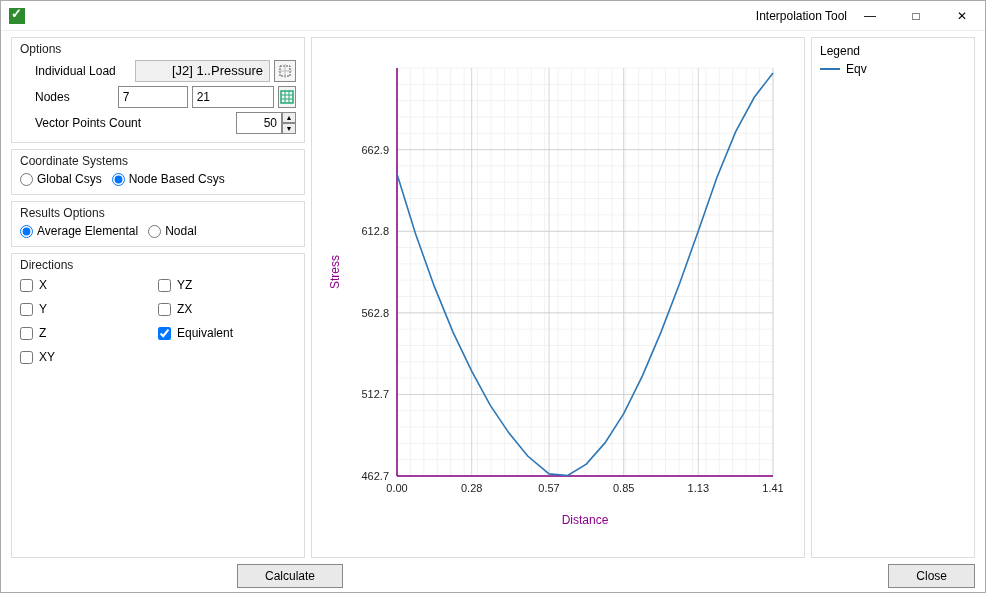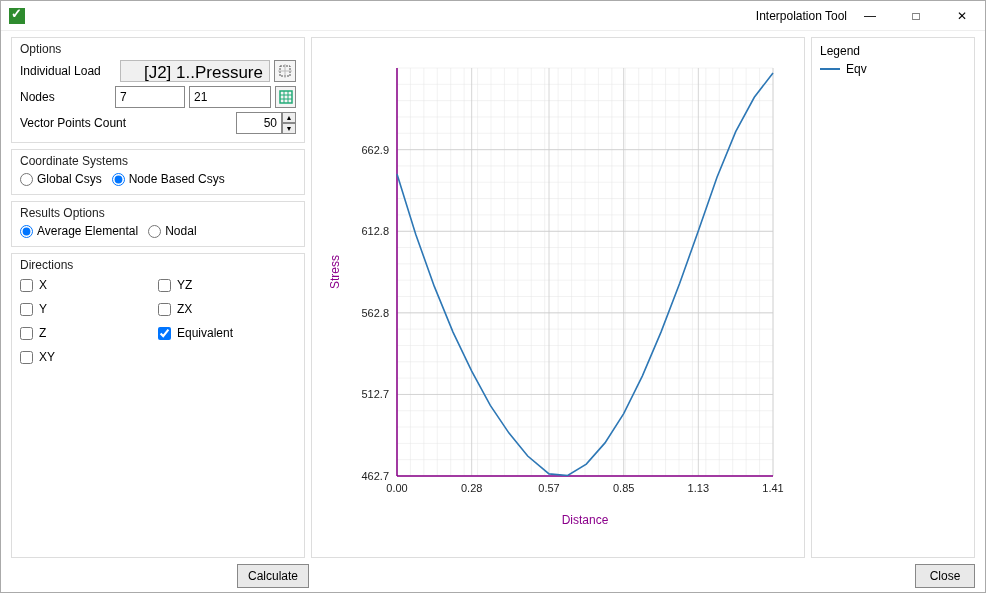--- a/index.html
+++ b/index.html
@@ -65,29 +65,29 @@
 }
 .group {
   border: 1px solid #ddd;
   padding: 4px 8px 8px 8px;
 }
 .group-title {
   font-size: 12px;
   margin-bottom: 4px;
   color: #222;
 }
-.row { display: flex; align-items: center; margin-top: 4px; gap: 4px; }
+.row { display: flex; align-items: center; margin-top: 4px; gap: 4px; margin-left: 15px; }
 .lbl { width: 96px; }
 .readonly {
   border: 1px solid #bbb;
   background: #f0f0f0;
   height: 22px;
   padding: 2px 6px;
   text-align: right;
-  font-size: 17px;
+  font-size: 13px;
   flex: 1;
   color: #000;
   overflow: hidden;
   white-space: nowrap;
 }
 .txt {
   border: 1px solid #888;
   height: 22px;
   padding: 2px 4px;
   font-size: 12px;
@@ -126,21 +126,21 @@
 .legend-item { display: flex; align-items: center; gap: 6px; margin-top: 4px; }
 .legend-line { width: 20px; height: 2px; background: #2d77b5; }
 .footer {
   display: flex;
   justify-content: space-between;
   padding-top: 6px;
 }
 .btn {
   border: 1px solid #888;
   background: #e9e9e9;
-  padding: 4px 10px;
+  padding: 4px 27px;
   cursor: pointer;
   min-width: 60px;
   text-align: center;
 }
 .spinner { display: flex; }
 .spin-btns { display: flex; flex-direction: column; }
 .spin-btns div {
   width: 14px; height: 11px;
   border: 1px solid #888;
   background: #eee;

